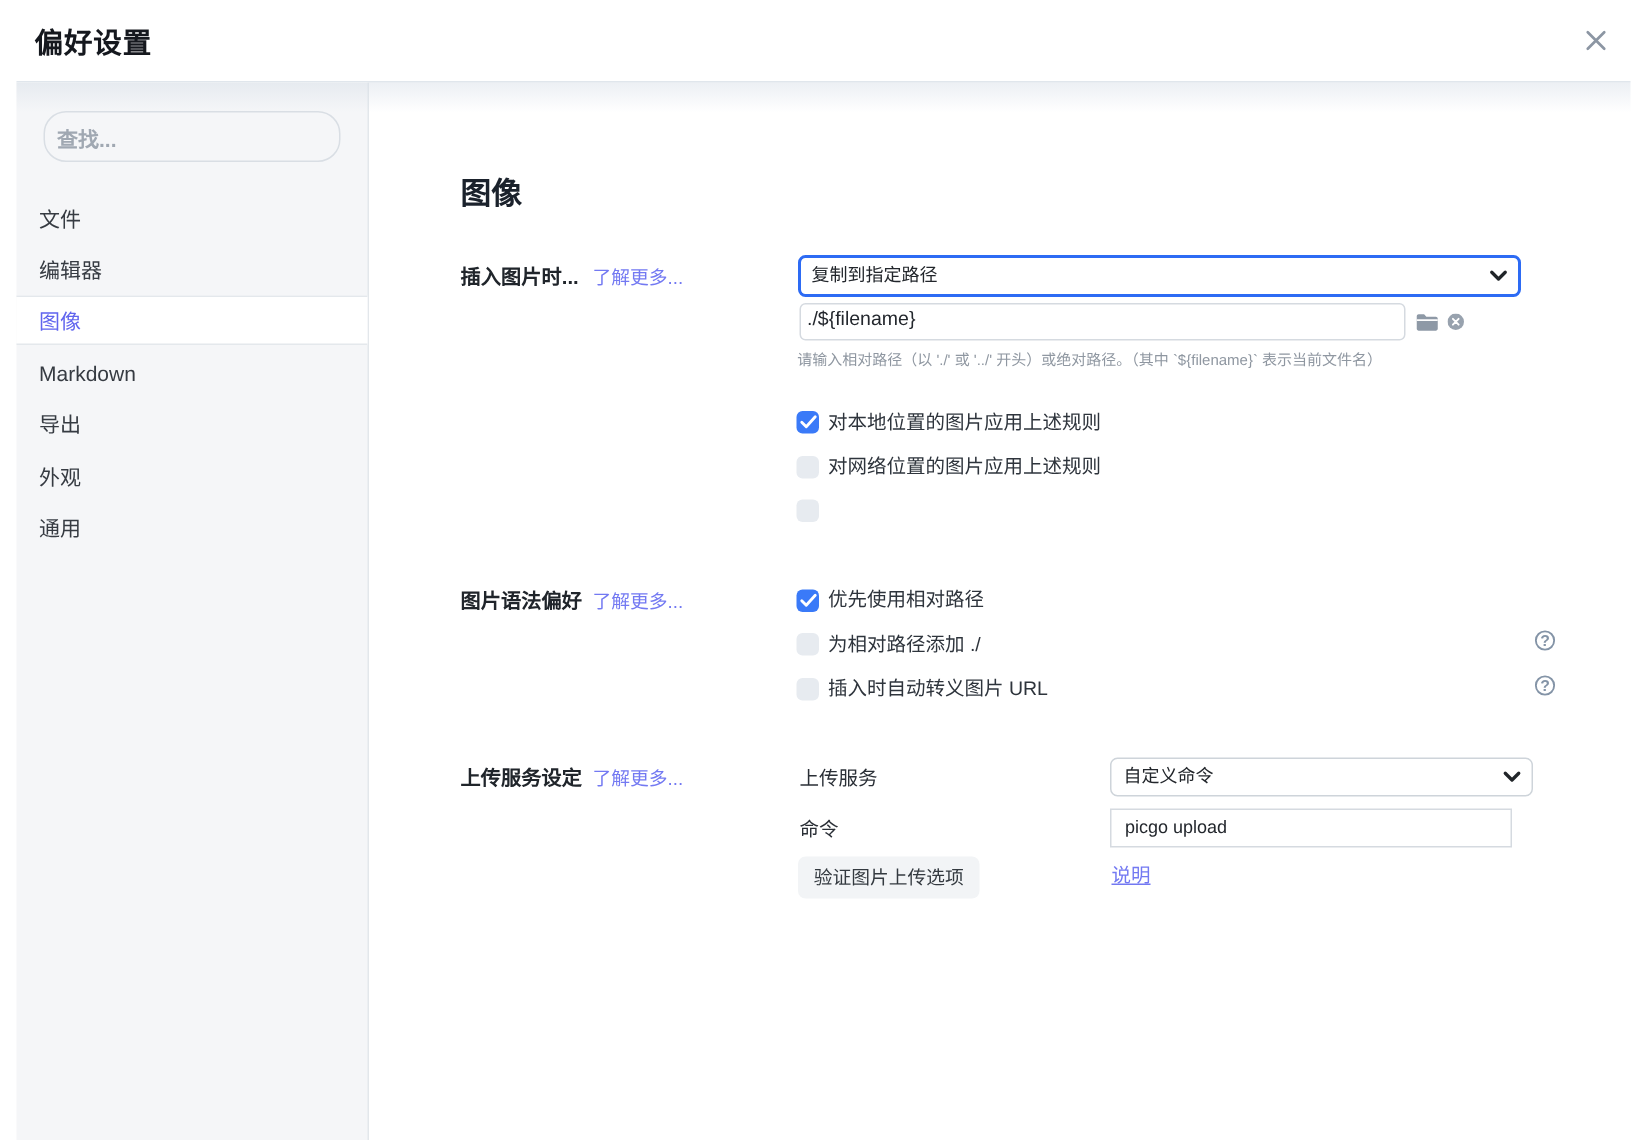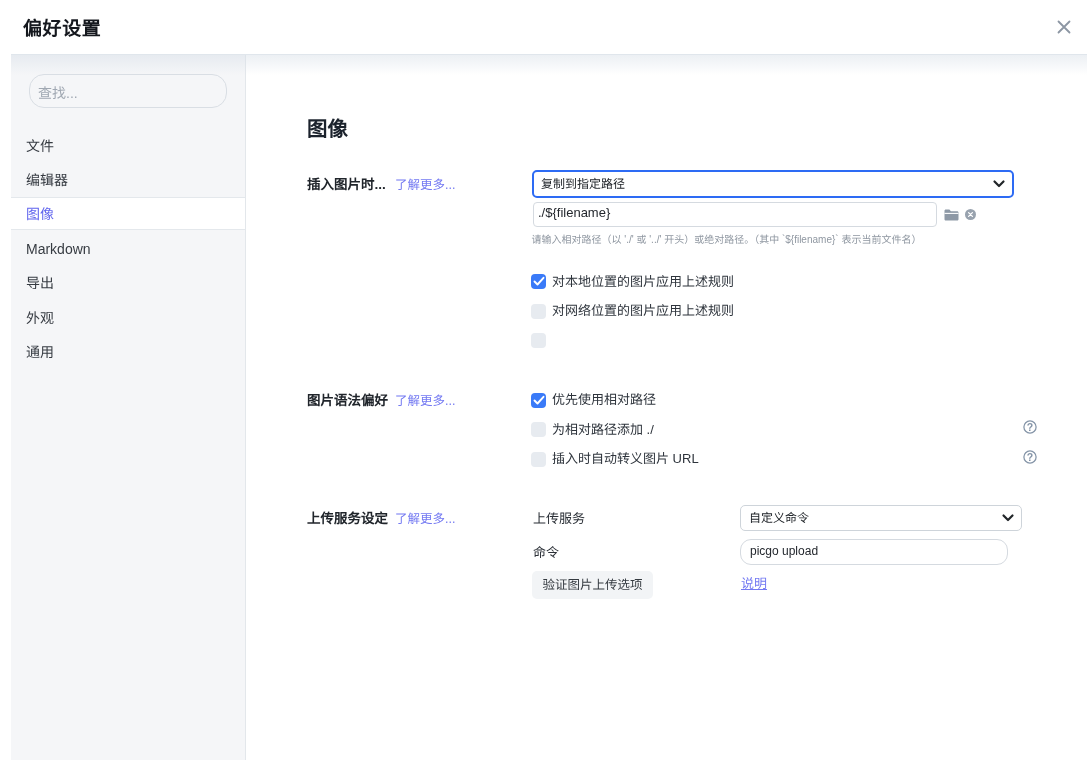--- a/index.html
+++ b/index.html
@@ -16,21 +16,21 @@
 
   
   #topshade { position:absolute; left:0; top:55px; width:1087px; height:20px;
     background:linear-gradient(to bottom, rgba(213,221,230,0.45), rgba(213,221,230,0)); 
     pointer-events:none; z-index:5; }
 
   
   #sidebar { position:absolute; left:0; top:55px; width:235px; height:705px;
     background:#f5f6f8; border-right:1px solid #e3e7eb; }
   #search { position:absolute; left:18px; top:19px; width:198px; height:34px;
-    border:1px solid #d9dee4; border-radius:15px; background:transparent; }
+    border:1px solid #d9dee4; border-radius:15px; background:transparent;font-weight:bold; }
   #search span { position:absolute; left:8px; top:7px; font-size:14px; color:#a0a8b2; }
   .nav { position:absolute; left:0; width:235px; height:34px; font-size:14px;
     color:#363b42; line-height:34px; padding-left:15px; }
   .nav.sel { background:#fff; color:#6165ee; border-top:1px solid #e4e8ec;
     border-bottom:1px solid #e4e8ec; width:234px; height:33px; line-height:32px; }
 
   
   .h1 { position:absolute; left:296px; top:111.5px; font-size:20.5px; font-weight:bold;
     color:#1b222c; }
   .slabel { position:absolute; left:296px; font-size:13.5px; font-weight:bold; color:#20252b; }
@@ -150,20 +150,20 @@
 
   <div class="flabel" style="top:507.5px;">上传服务</div>
   <div class="select" style="left:729px; top:505px; width:282px; height:26px;">
     <span class="stext" style="left:8px;">自定义命令</span>
     <svg class="chev" width="14" height="14" viewBox="0 0 14 14">
         <path d="M2.5 4.5 L7 9 L11.5 4.5" fill="none" stroke="#212529" stroke-width="2.2" stroke-linecap="round" stroke-linejoin="round"></path>
       </svg>
   </div>
 
   <div class="flabel" style="top:542px;">命令</div>
-  <div class="tinput" style="left:729px; top:539px; width:268px; height:26px; border-radius:11px;">
+  <div class="tinput" style="left:729px; top:539px; width:268px; height:26px; border-radius:0;">
     <span style="left:9px; font-size:12px;">picgo upload</span>
   </div>
 
   <div id="btn">验证图片上传选项</div>
   <div class="link" style="left:730px; top:573px;text-decoration:underline;">说明</div>
 
 </div>
 
 </body></html>

